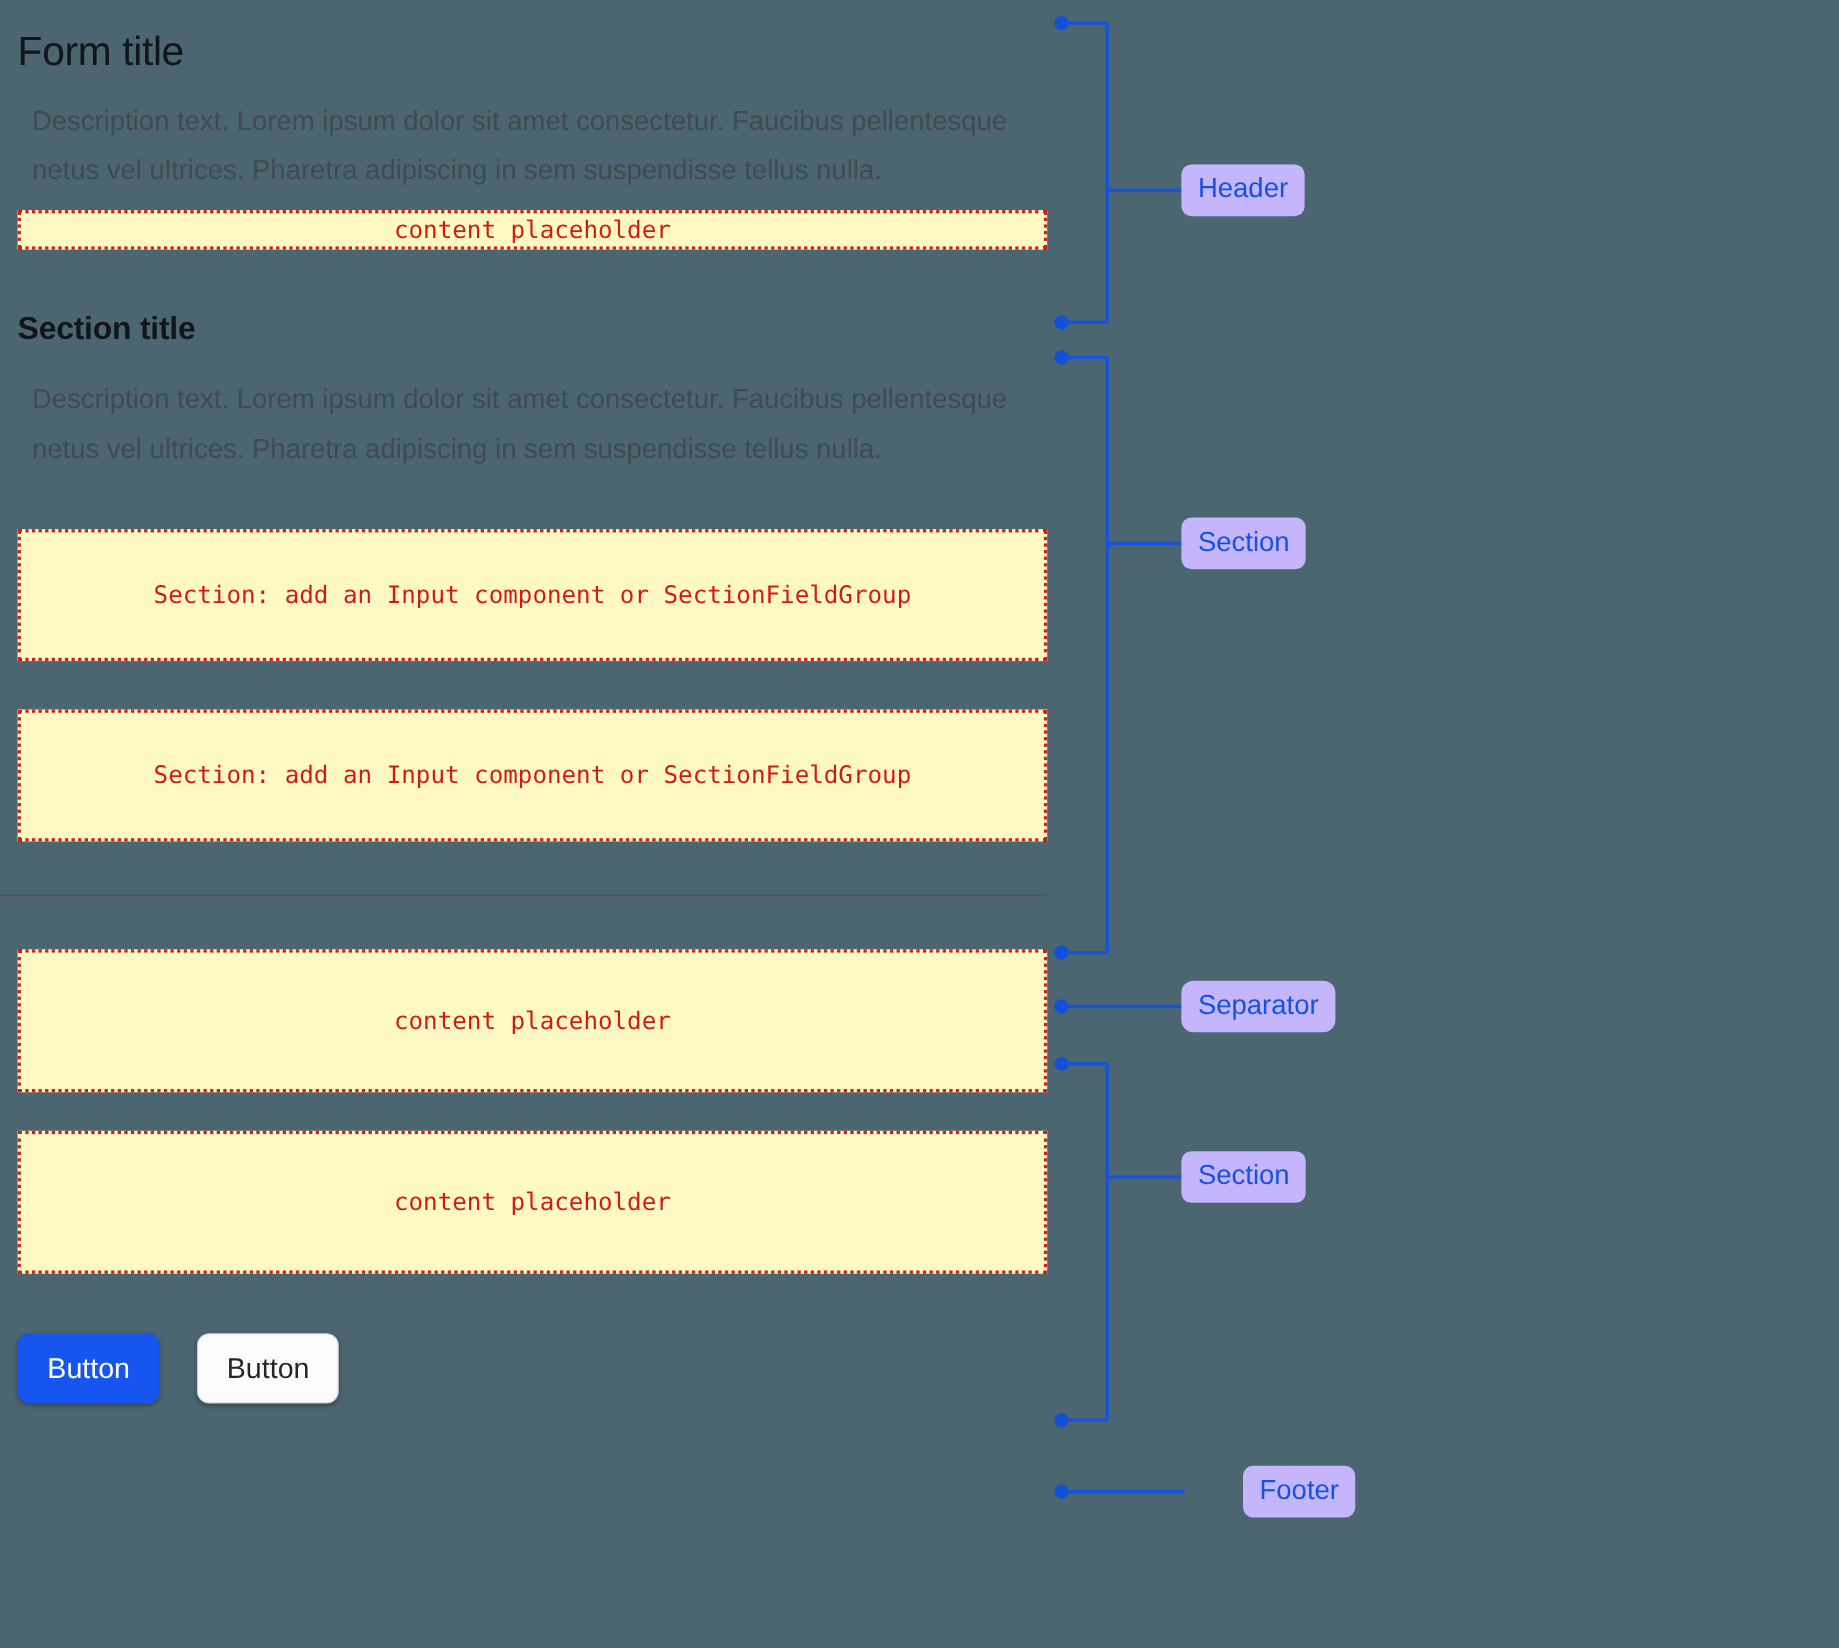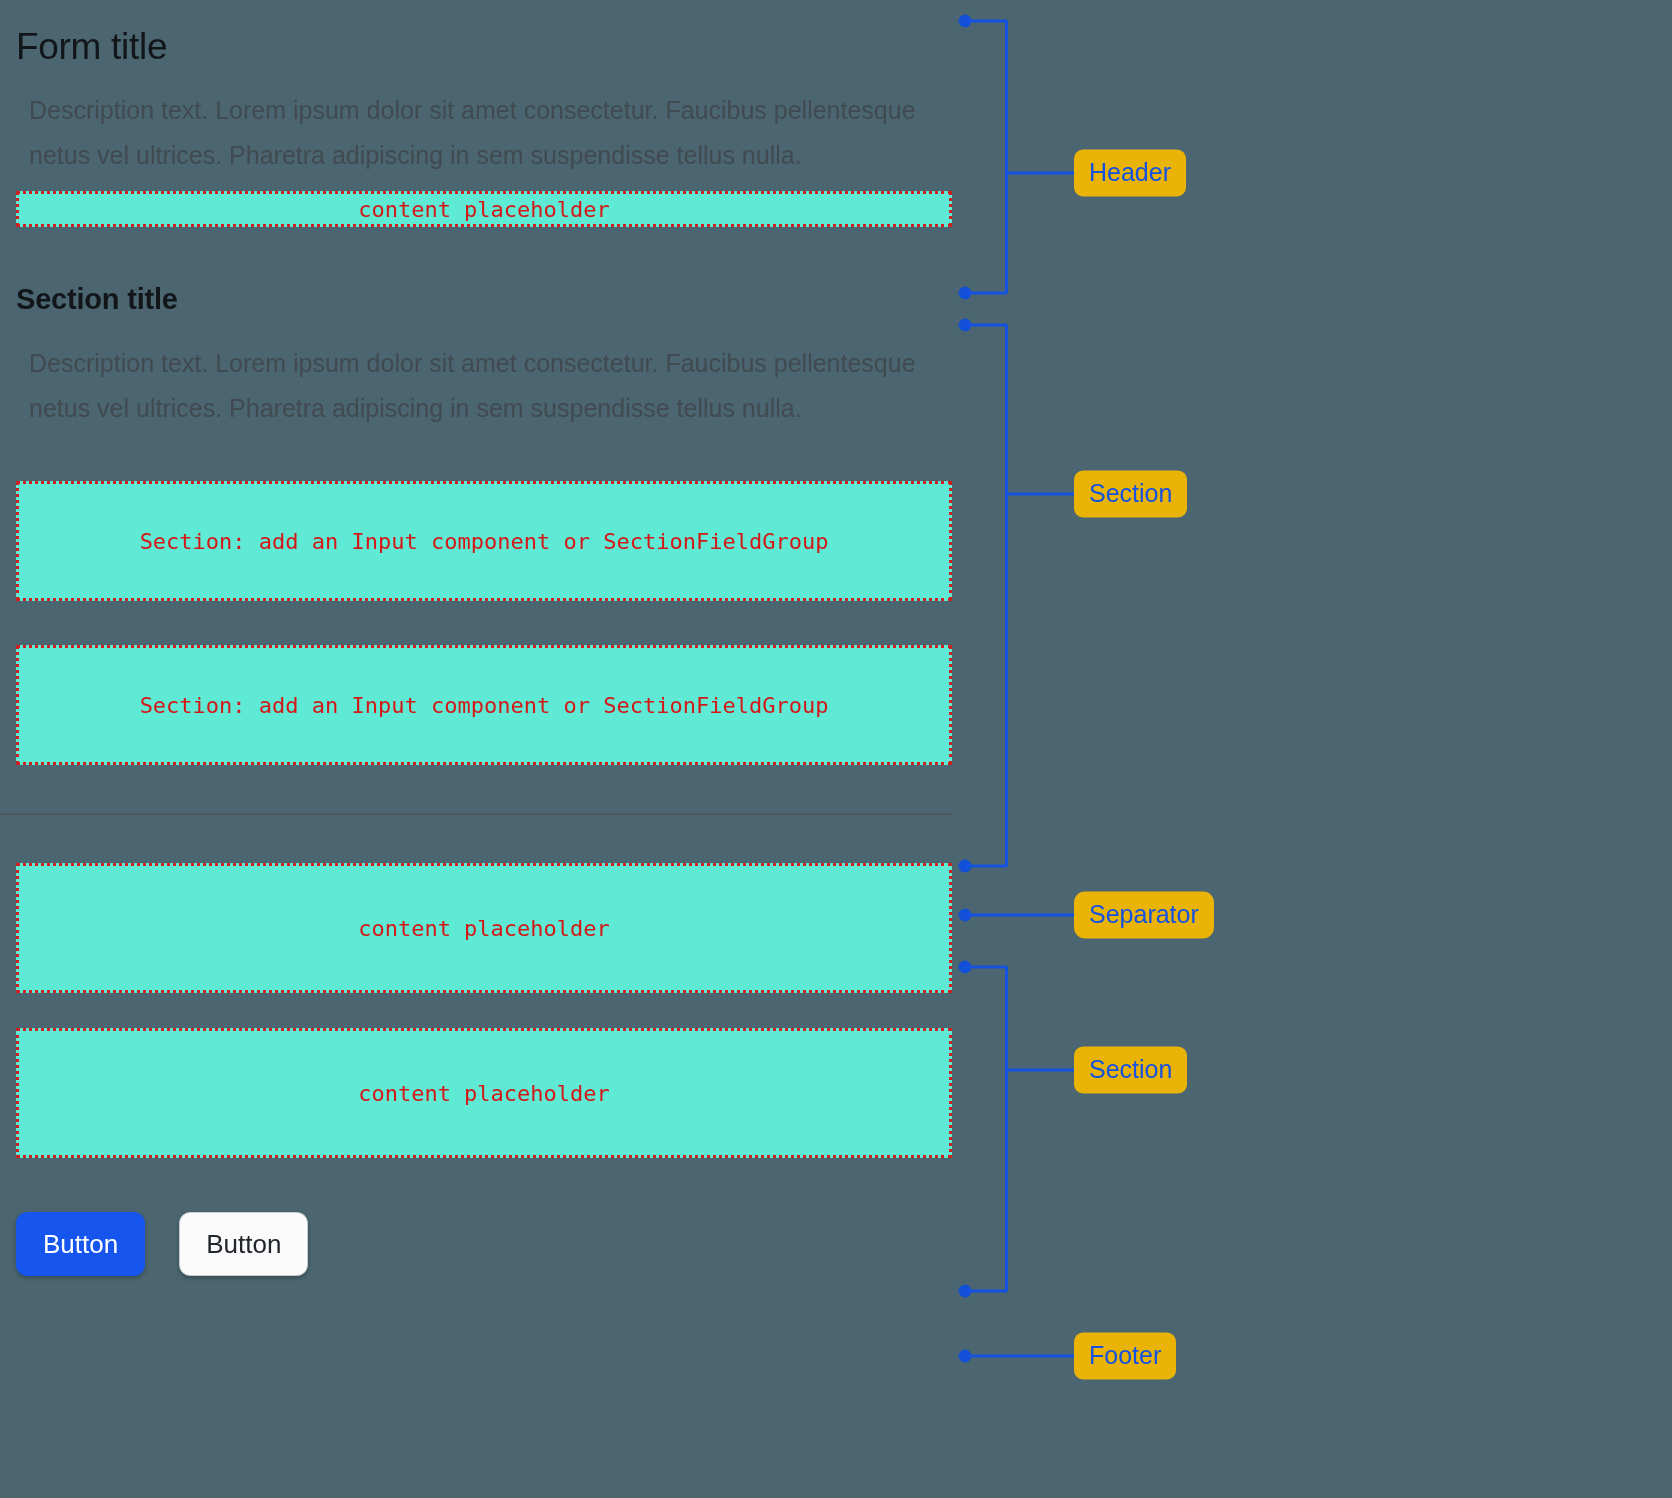--- a/index.html
+++ b/index.html
@@ -55,21 +55,21 @@
     line-height: 45px;
     font-weight: 400;
     color: #414a50;
     max-width: 905px;
   }
 
   
   .ph {
     box-sizing: border-box;
     border: 3px dotted #cf2020;
-    background: #5eead4;
+    background: #fef9c3;
     color: #d31818;
     font-family: "DejaVu Sans Mono", monospace;
     font-size: 22px;
     display: flex;
     align-items: center;
     justify-content: center;
     text-align: center;
   }
   .ph-slim  { height: 36px; }
   .ph-tall  { height: 120px; }
@@ -135,21 +135,21 @@
   }
   .anno-v {
     position: absolute;
     width: 0;
     border-left: 3px solid #1452e0;
   }
 
   .anno-pill {
     position: absolute;
     transform: translateY(-50%);
-    background: #eab308;
+    background: #c4b5fd;
     color: #1452e0;
     font-size: 25px;
     line-height: 1;
     font-family: "Liberation Sans", sans-serif;
     padding: 10px 15px 12px;
     border-radius: 9px;
     white-space: nowrap;
   }
 </style>
 </head>
@@ -226,16 +226,16 @@
     <div class="anno-dot" style="left:965px; top:967px;"></div>
     <div class="anno-h" style="left:965px; top:967px; width:42px;"></div>
     <div class="anno-v" style="left:1005px; top:967px; height:324px;"></div>
     <div class="anno-dot" style="left:965px; top:1291px;"></div>
     <div class="anno-h" style="left:965px; top:1291px; width:42px;"></div>
     <div class="anno-h" style="left:1005px; top:1070px; width:70px;"></div>
     <div class="anno-pill" style="left:1074px; top:1070px;">Section</div>
 
     <div class="anno-dot" style="left:965px; top:1356px;"></div>
     <div class="anno-h" style="left:965px; top:1356px; width:112px;"></div>
-    <div class="anno-pill" style="left:1074px; top:1356px;">Footer</div>
+    <div class="anno-pill" style="left:1130px; top:1356px;">Footer</div>
 
   </div>
 </div>
 
 </body></html>

